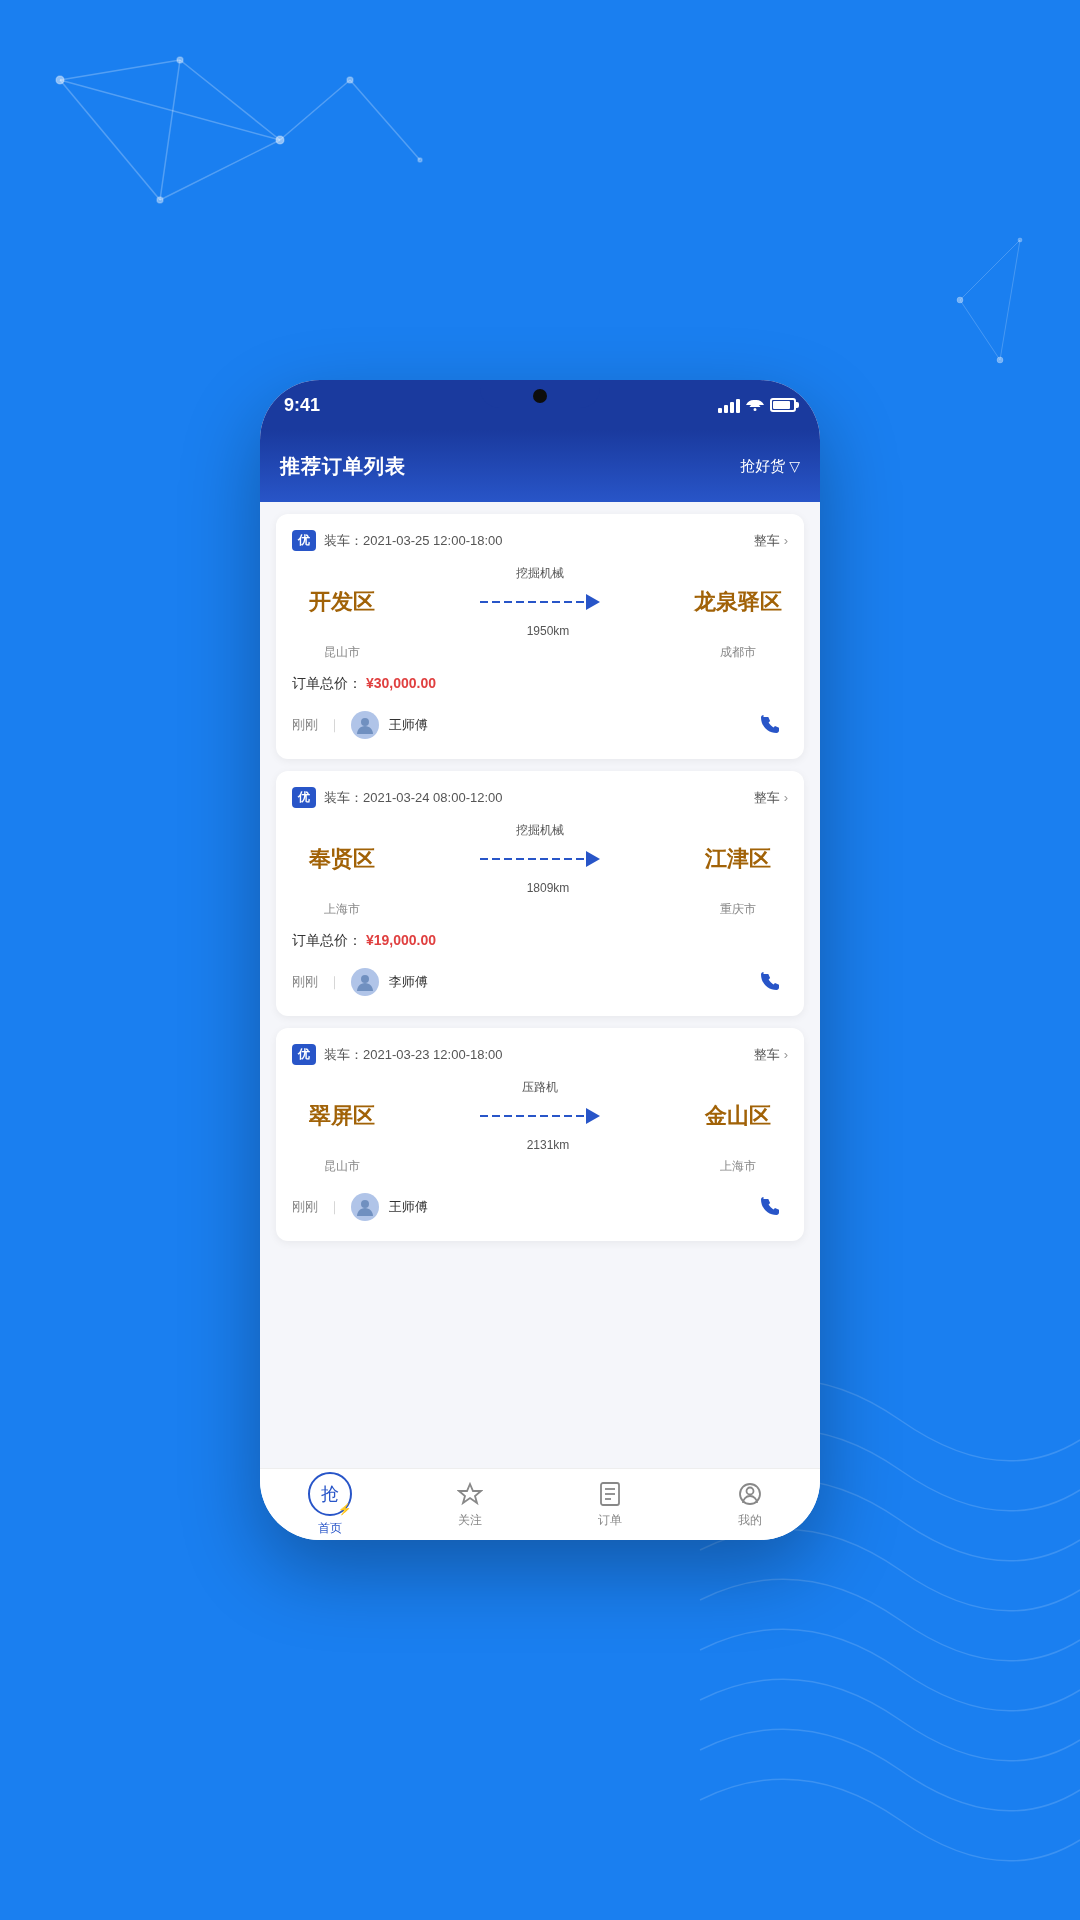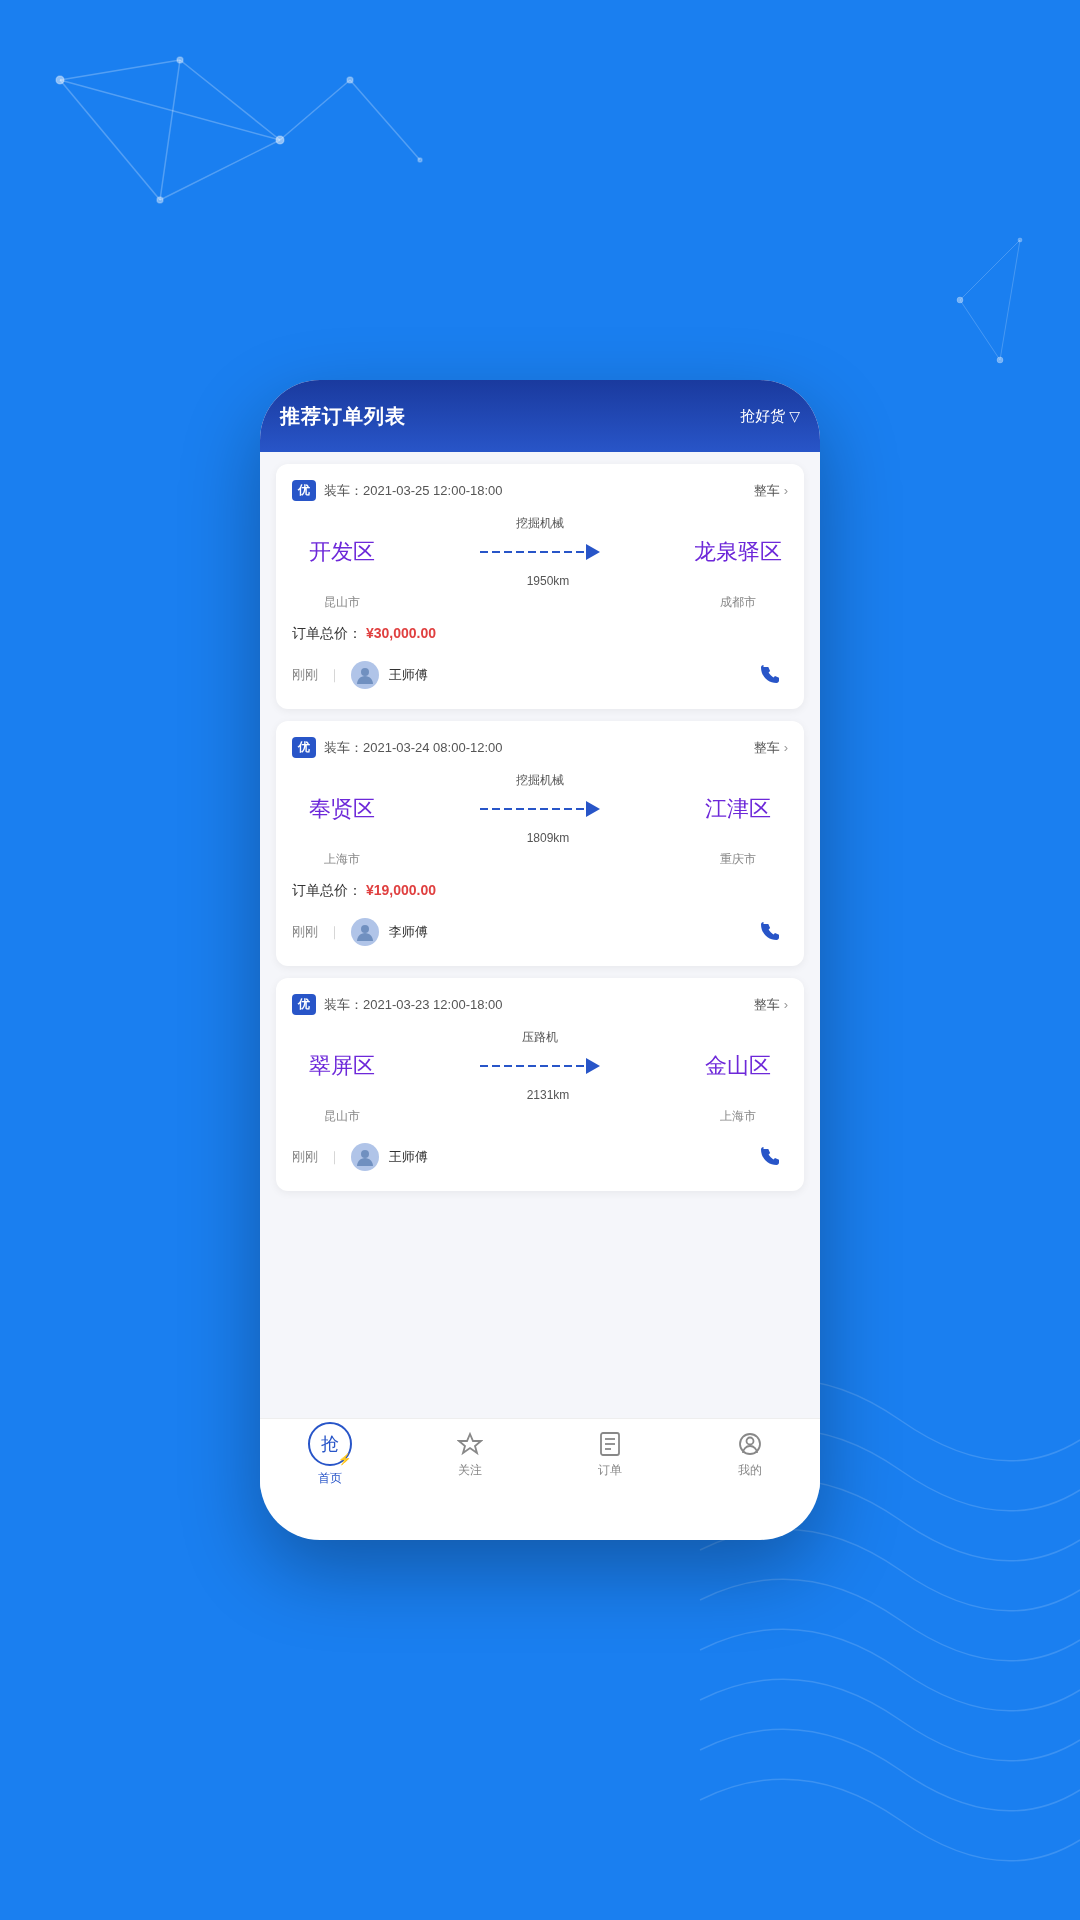--- a/index.html
+++ b/index.html
@@ -207,22 +207,22 @@
 
     
     .route-row {
       display: flex;
       align-items: center;
       justify-content: space-between;
       margin-bottom: 4px;
     }
     .route-city {
       font-size: 22px;
-      font-weight: 400;
-      color: #6d28d9;
+      font-weight: 700;
+      color: #a16207;
       text-align: center;
       min-width: 100px;
     }
     .route-middle {
       flex: 1;
       display: flex;
       flex-direction: column;
       align-items: center;
       gap: 12px;
     }
@@ -412,20 +412,43 @@
     <circle cx="1020" cy="240" r="2" fill="rgba(255,255,255,0.3)"></circle>
     <circle cx="1000" cy="360" r="3" fill="rgba(255,255,255,0.4)"></circle>
     <line x1="960" y1="300" x2="1020" y2="240"></line>
     <line x1="1020" y1="240" x2="1000" y2="360"></line>
     <line x1="960" y1="300" x2="1000" y2="360"></line>
   </g>
 </svg>
 
 <div class="phone-shell">
 
+  <div class="status-bar">
+
+    <div class="notch-area">
+      <div class="notch-camera"></div>
+    </div>
+    <span class="status-time">9:41</span>
+    <div class="status-icons">
+      <div class="signal-bars">
+        <span style="height:5px"></span>
+        <span style="height:8px"></span>
+        <span style="height:11px"></span>
+        <span style="height:14px"></span>
+      </div>
+      <span class="wifi-icon">
+        <svg width="18" height="14" viewBox="0 0 18 14" fill="white">
+          <path d="M9 11a1.5 1.5 0 110 3 1.5 1.5 0 010-3zm0-4a5.5 5.5 0 015.5 3H3.5A5.5 5.5 0 019 7zm0-4a9 9 0 019 5H0a9 9 0 019-5z"></path>
+        </svg>
+      </span>
+      <div class="battery-icon">
+        <div class="battery-fill"></div>
+      </div>
+    </div>
+  </div>
 
   <div class="app-header">
     <span class="header-title">推荐订单列表</span>
     <div class="header-right">
       <span>抢好货</span>
       <span class="filter-icon">▽</span>
     </div>
   </div>
 
   <div class="content-area">

